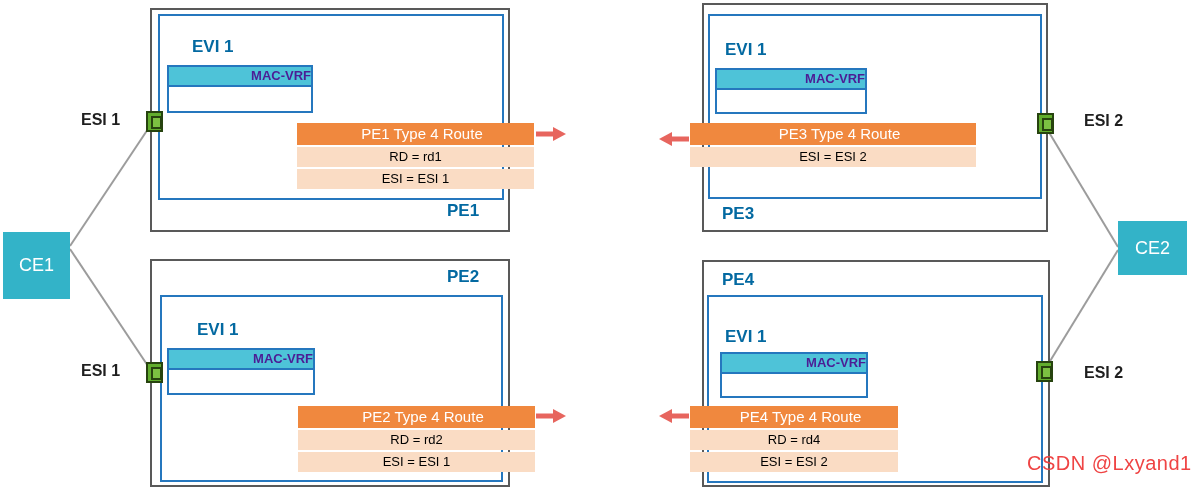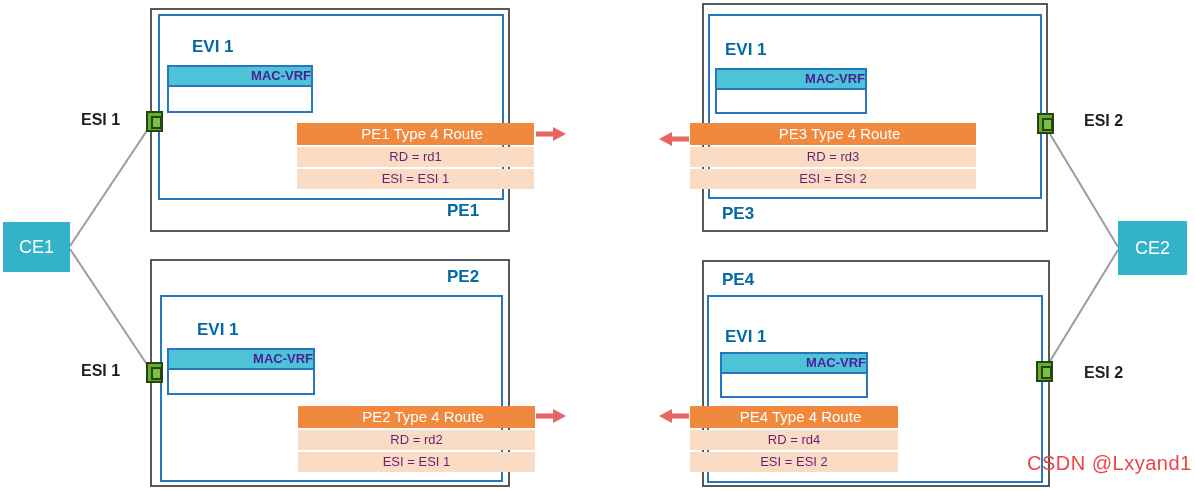--- a/index.html
+++ b/index.html
@@ -16,21 +16,21 @@
     background:#4EC3D8; border:2px solid #2577BE; color:#4c1d95;
     font-size:13px; font-weight:700; text-align:right; line-height:18px;
   }
   .mac-body { background:#ffffff; border:2px solid #2577BE; }
   .route { z-index:3; }
   .route-head {
     background:#F0883E; color:#ffffff; font-size:15px; font-weight:400;
     text-align:center; height:22px; line-height:22px;padding-left:13px;
   }
   .route-row {
-    background:#FADCC4; color:#701a75; font-size:13px;
+    background:#FADCC4; color:#000000; font-size:13px;
     text-align:center; height:20px; line-height:20px; margin-top:2px;
   }
   .port { background:#61AD2D; border:2px solid #27430F; z-index:10; }
   .port::after {
     content:""; position:absolute; left:3px; top:3px; width:7px; height:9px;
     background:#7CC142; border:2px solid #27430F;
   }
   .ce {
     background:#33B3C8; color:#ffffff; font-size:18px; z-index:5;
     display:flex; align-items:center; justify-content:center;
@@ -82,21 +82,20 @@
   </div>
 
   <div class="abs pe-outer" style="left:702px;top:3px;width:346px;height:229px"></div>
   <div class="abs pe-inner" style="left:708px;top:14px;width:334px;height:185px"></div>
   <div class="abs lbl" style="left:725px;top:41px">EVI 1</div>
   <div class="abs mac-head" style="left:715px;top:68px;width:152px;height:22px">MAC-VRF</div>
   <div class="abs mac-body" style="left:715px;top:88px;width:152px;height:26px"></div>
   <div class="abs lbl" style="left:722px;top:205px">PE3</div>
   <div class="abs route" style="left:690px;top:123px;width:286px">
     <div class="route-head">PE3 Type 4 Route</div>
-    <div class="route-row">RD = rd3</div>
     <div class="route-row">ESI = ESI 2</div>
   </div>
 
   <div class="abs pe-outer" style="left:150px;top:259px;width:360px;height:228px"></div>
   <div class="abs pe-inner" style="left:160px;top:295px;width:343px;height:187px"></div>
   <div class="abs lbl" style="left:447px;top:268px">PE2</div>
   <div class="abs lbl" style="left:197px;top:321px">EVI 1</div>
   <div class="abs mac-head" style="left:167px;top:348px;width:148px;height:22px">MAC-VRF</div>
   <div class="abs mac-body" style="left:167px;top:368px;width:148px;height:27px"></div>
   <div class="abs route" style="left:298px;top:406px;width:237px">
@@ -120,18 +119,18 @@
   <div class="abs port" style="left:146px;top:111px;width:17px;height:21px"></div>
   <div class="abs port" style="left:146px;top:362px;width:17px;height:21px"></div>
   <div class="abs port" style="left:1037px;top:113px;width:17px;height:21px"></div>
   <div class="abs port" style="left:1036px;top:361px;width:17px;height:21px"></div>
 
   <div class="abs esi-lbl" style="left:81px;top:111px">ESI 1</div>
   <div class="abs esi-lbl" style="left:81px;top:362px">ESI 1</div>
   <div class="abs esi-lbl" style="left:1084px;top:112px">ESI 2</div>
   <div class="abs esi-lbl" style="left:1084px;top:364px">ESI 2</div>
 
-  <div class="abs ce" style="left:3px;top:222px;width:67px;height:50px">CE1</div>
+  <div class="abs ce" style="left:3px;top:232px;width:67px;height:67px">CE1</div>
   <div class="abs ce" style="left:1118px;top:221px;width:69px;height:54px">CE2</div>
 
   <div class="abs watermark" style="left:1027px;top:452px">CSDN @Lxyand1</div>
 
 </div>
 
 </body></html>

